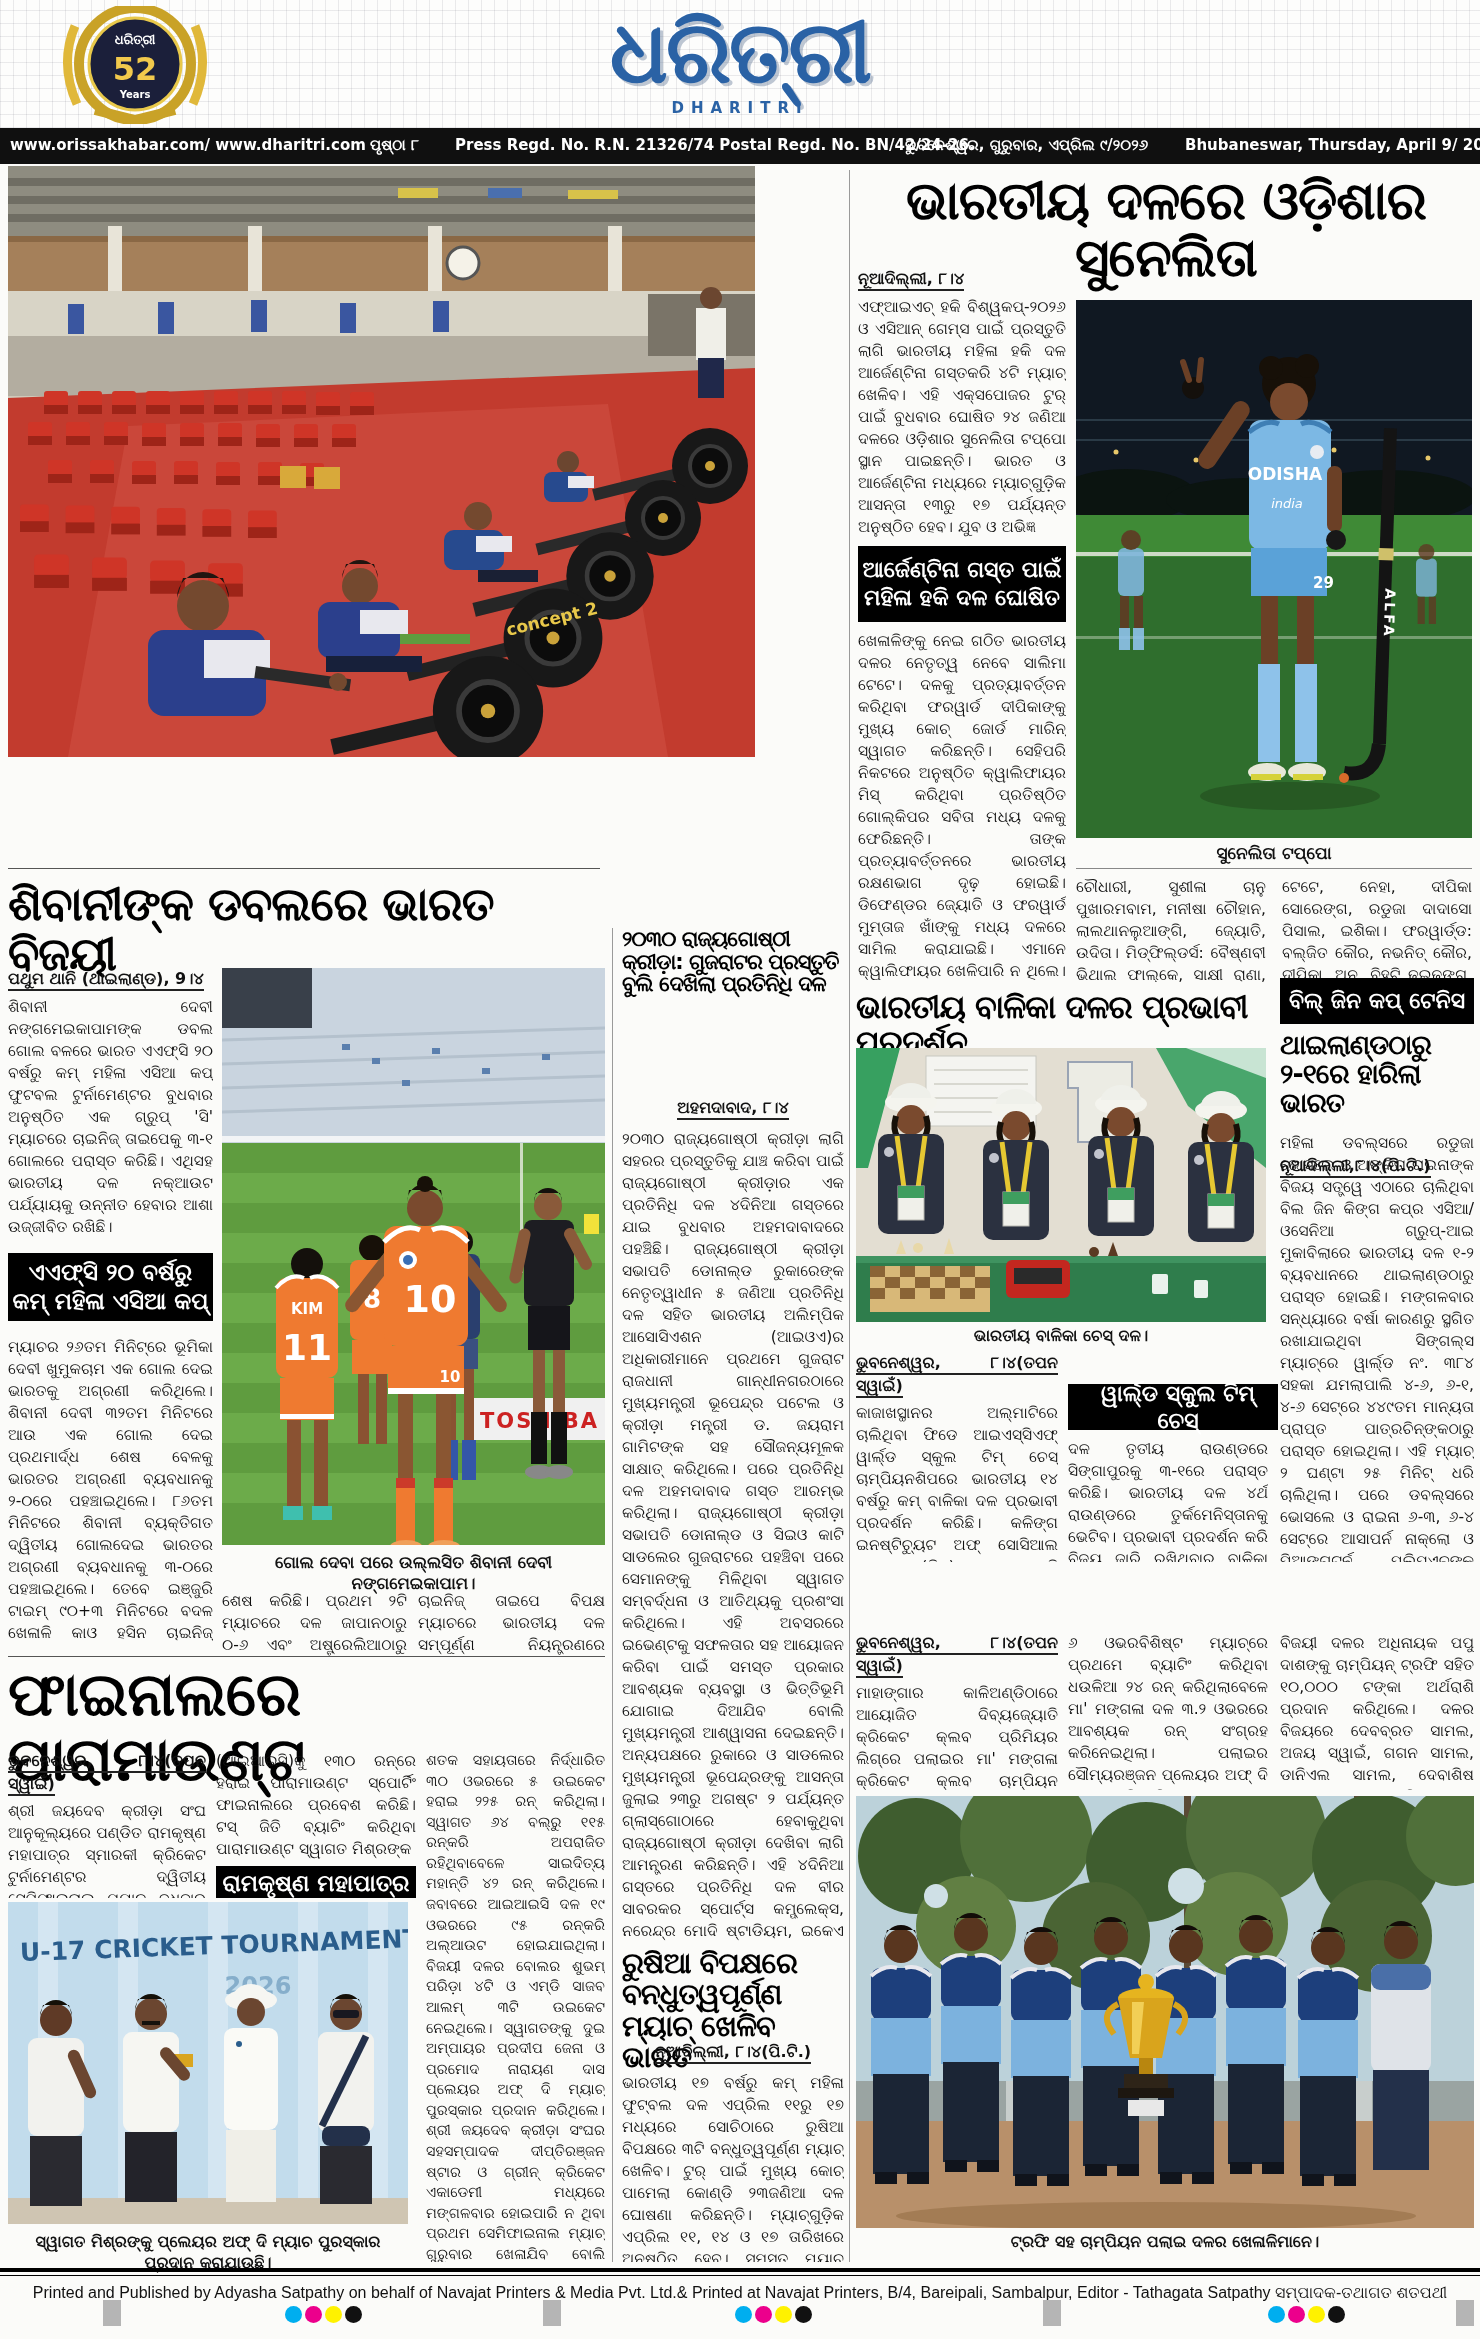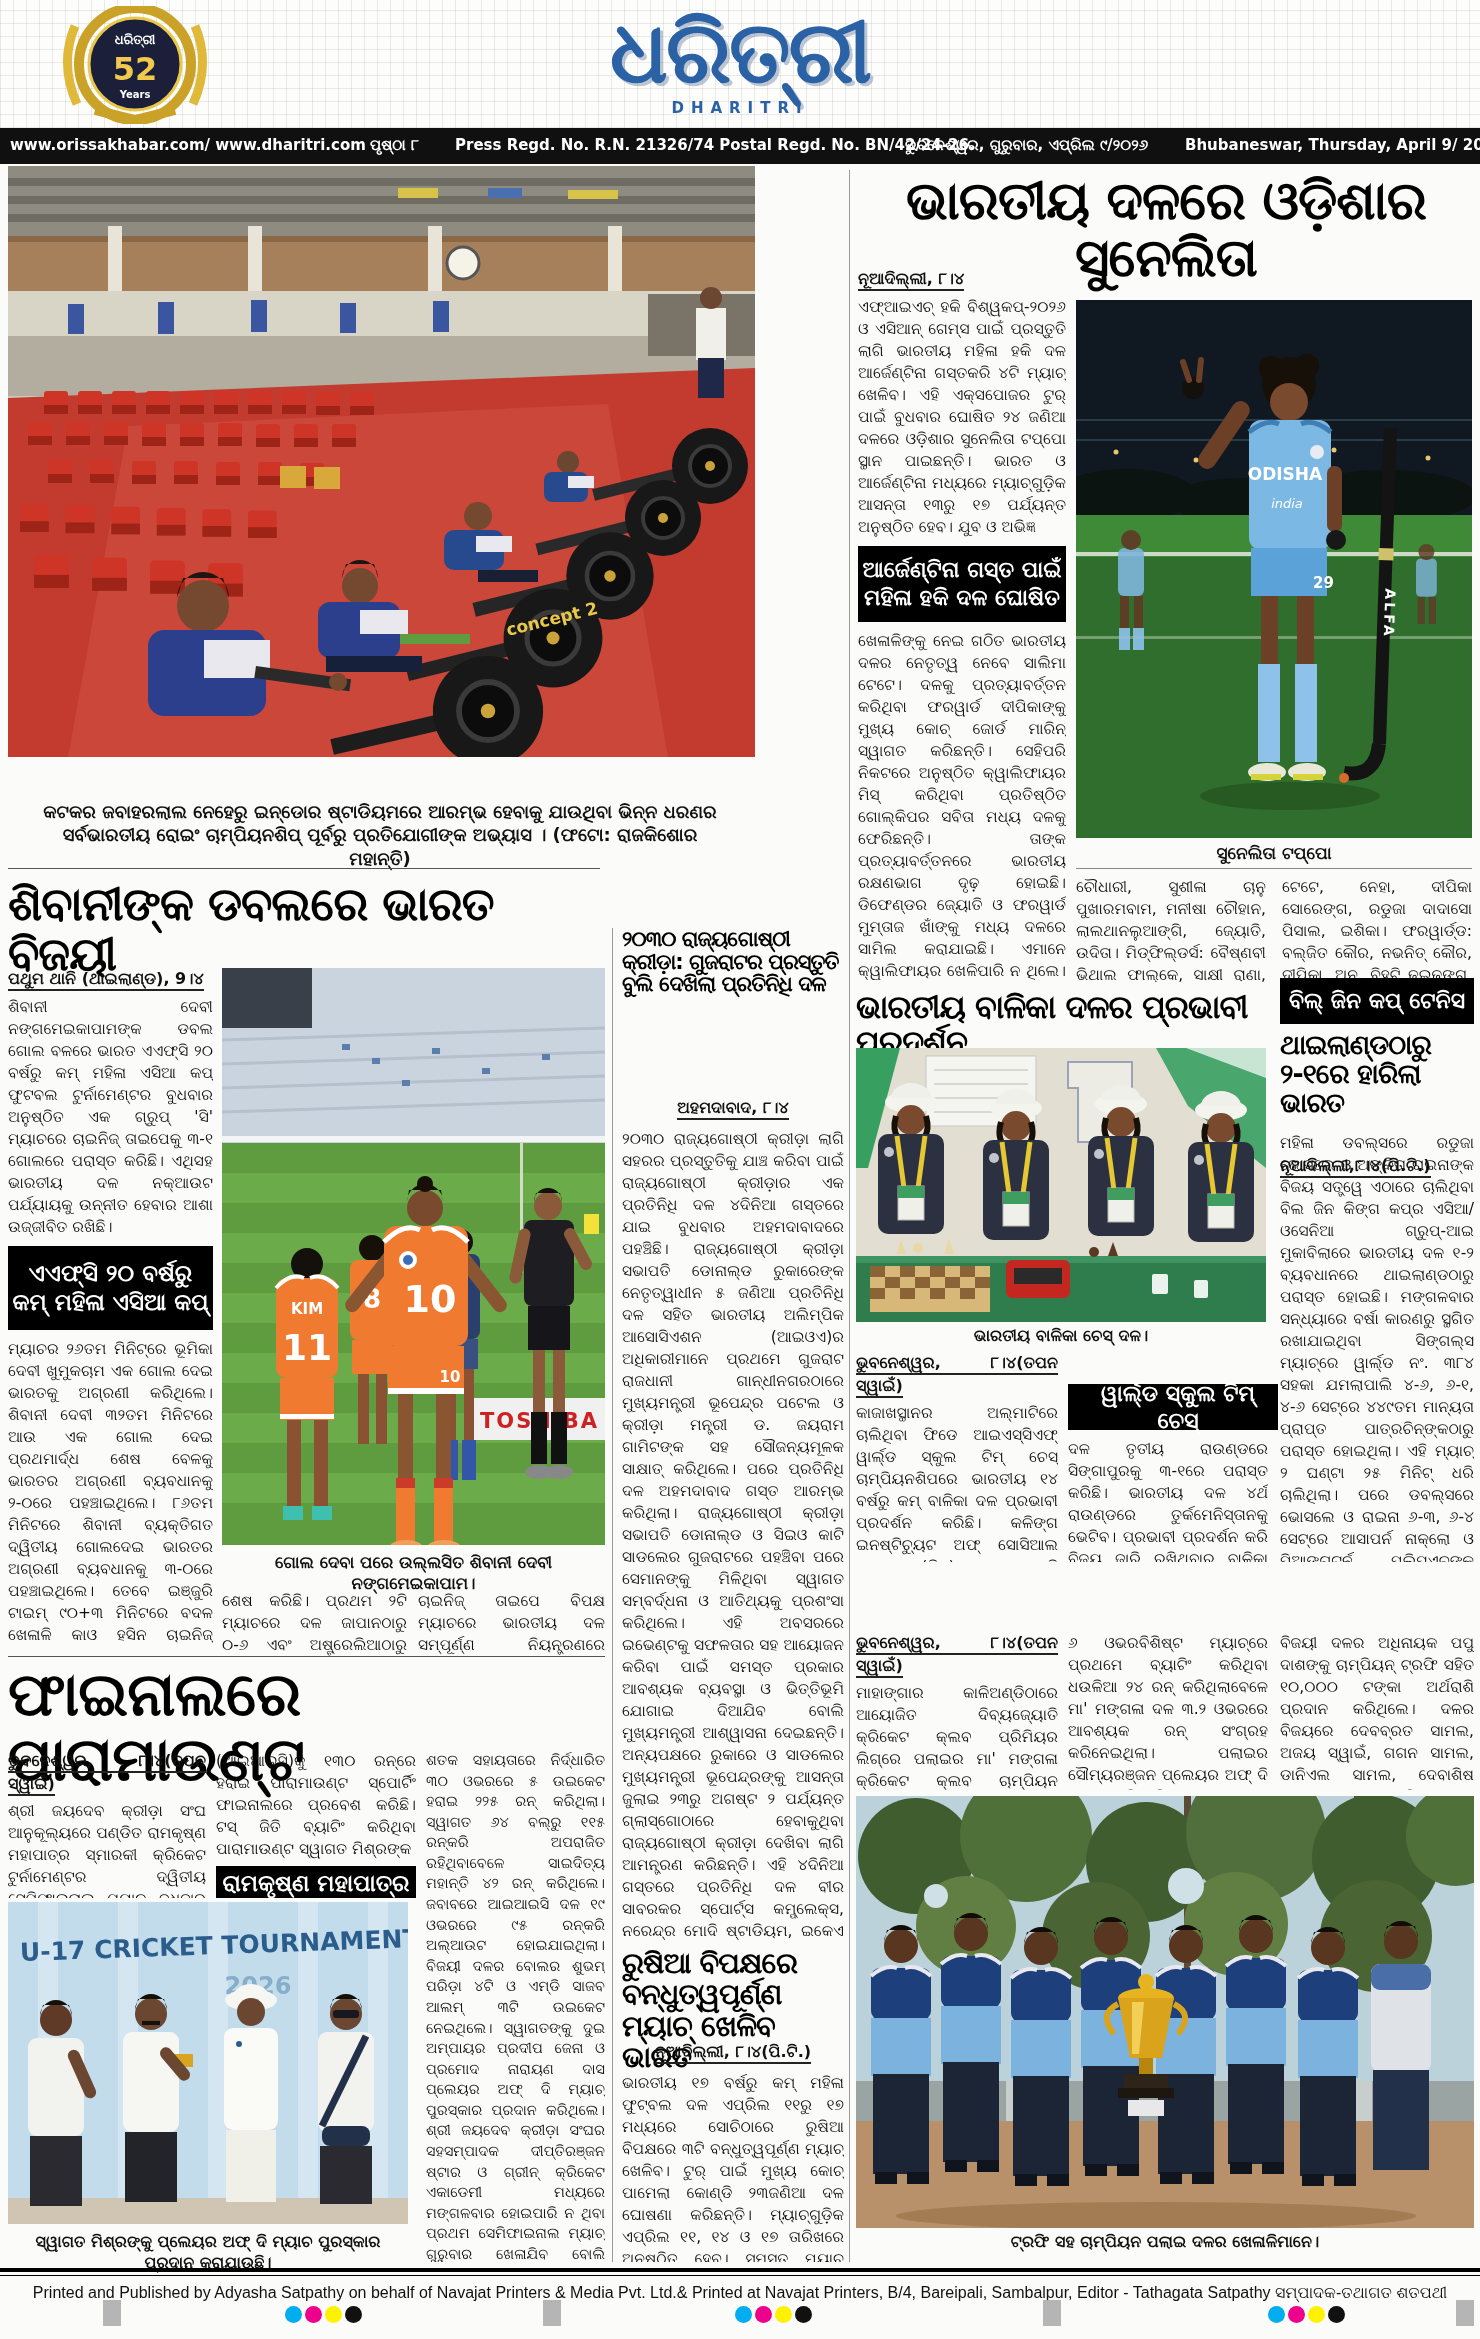--- a/index.html
+++ b/index.html
@@ -195,31 +195,27 @@
       <g>
           <circle cx="195" cy="440" r="26" fill="#74492f"></circle>
           <path d="M169 432 a26 26 0 0 1 52 0 l-6 -20 h-40 z" fill="#201510"></path>
           <rect x="140" y="464" width="118" height="86" rx="16" fill="#2b3f8c"></rect>
           <rect x="196" y="474" width="66" height="38" fill="#e8e8ee"></rect>
           <rect x="248" y="500" width="96" height="12" fill="#2a2a2a" transform="rotate(8 248 500)"></rect>
           <circle cx="330" cy="516" r="9" fill="#74492f"></circle>
         </g>
     </svg>
   </div>
-  <div class="abs caption" style="left:30px;top:800px;width:700px;font-size:18px;">
-    <div>କଟକର ଜବାହରଲାଲ ନେହେରୁ ଇନ୍‌ଡୋର ଷ୍ଟାଡିୟମରେ ଆରମ୍ଭ ହେବାକୁ ଯାଉଥିବା ଭିନ୍ନ ଧରଣର</div>
-    <div>ସର୍ବଭାରତୀୟ ରୋଇଂ ଚାମ୍ପିୟନଶିପ୍ ପୂର୍ବରୁ ପ୍ରତିଯୋଗୀଙ୍କ ଅଭ୍ୟାସ । (ଫଟୋ: ରାଜକିଶୋର ମହାନ୍ତି)</div>
-  </div>
 
   <div class="abs hline" style="left:8px;top:868px;width:592px;"></div>
   <div class="abs hl" style="left:8px;top:880px;width:596px;font-size:46px;">ଶିବାନୀଙ୍କ ଡବଲରେ ଭାରତ ବିଜୟୀ</div>
   <div class="abs body-col" style="left:8px;top:968px;width:205px;height:676px;">
     <div class="dateline"><span>ପଥୁମ ଥାନି (ଥାଇଲାଣ୍ଡ), 9।୪</span></div>
     <span>ଶିବାନୀ ଦେବୀ ନଙ୍ଗମେଇକାପାମଙ୍କ ଡବଲ ଗୋଲ ବଳରେ ଭାରତ ଏଏଫ୍‌ସି ୨୦ ବର୍ଷରୁ କମ୍ ମହିଳା ଏସିଆ କପ୍ ଫୁଟବଲ ଟୁର୍ନାମେଣ୍ଟର ବୁଧବାର ଅନୁଷ୍ଠିତ ଏକ ଗ୍ରୁପ୍ 'ସି' ମ୍ୟାଚରେ ଚାଇନିଜ୍ ତାଇପେକୁ ୩-୧ ଗୋଲରେ ପରାସ୍ତ କରିଛି। ଏଥିସହ ଭାରତୀୟ ଦଳ ନକ୍‌ଆଉଟ ପର୍ଯ୍ୟାୟକୁ ଉନ୍ନୀତ ହେବାର ଆଶା ଉଜ୍ଜୀବିତ ରଖିଛି।</span>
-    <div class="bbox" style="height:84px;font-size:23px;margin:8px 0;text-align:center;">ଏଏଫ୍‌ସି ୨୦ ବର୍ଷରୁ କମ୍ ମହିଳା ଏସିଆ କପ୍</div>
+    <div class="bbox" style="height:68px;font-size:23px;margin:15px 0;text-align:center;">ଏଏଫ୍‌ସି ୨୦ ବର୍ଷରୁ କମ୍ ମହିଳା ଏସିଆ କପ୍</div>
     <span>ମ୍ୟାଚର ୨୬ତମ ମିନିଟ୍‌ରେ ଭୂମିକା ଦେବୀ ଖୁମୁକଚାମ ଏକ ଗୋଲ ଦେଇ ଭାରତକୁ ଅଗ୍ରଣୀ କରିଥିଲେ। ଶିବାନୀ ଦେବୀ ୩୨ତମ ମିନିଟରେ ଆଉ ଏକ ଗୋଲ ଦେଇ ପ୍ରଥମାର୍ଦ୍ଧ ଶେଷ ବେଳକୁ ଭାରତର ଅଗ୍ରଣୀ ବ୍ୟବଧାନକୁ ୨-୦ରେ ପହଞ୍ଚାଇଥିଲେ। ୮୬ତମ ମିନିଟରେ ଶିବାନୀ ବ୍ୟକ୍ତିଗତ ଦ୍ୱିତୀୟ ଗୋଲଦେଇ ଭାରତର ଅଗ୍ରଣୀ ବ୍ୟବଧାନକୁ ୩-୦ରେ ପହଞ୍ଚାଇଥିଲେ। ତେବେ ଇଞ୍ଜୁରି ଟାଇମ୍ ୯୦+୩ ମିନିଟରେ ବଦଳ ଖେଳାଳି କାଓ ହସିନ ଚାଇନିଜ୍ ତାଇପେ ପକ୍ଷରୁ ଗୋଟିଏ ଗୋଲ ପରିଶୋଧ କରିବାରେ ସକ୍ଷମ ହୋଇଥିଲେ। ୨୦୦୪ ପରେ ୨୦ ବର୍ଷରୁ କମ୍ ଏଏଫ୍‌ସି ଏସିଆନ କପ୍‌ରେ ଭାରତର ଏହା ହେଉଛି ପ୍ରଥମ ବିଜୟ। ଏହି ମ୍ୟାଚପରେ ଭାରତ ଗ୍ରୁପ୍ 'ସି'ରେ ୩ ମ୍ୟାଚରୁ ୩ ପଏଣ୍ଟ ପାଇଁ ଲିଗ୍ ପର୍ଯ୍ୟାୟ</span>
   </div>
   <div class="abs photo" style="left:222px;top:968px;width:383px;height:577px;">
     <svg viewBox="0 0 383 577">
       <rect width="383" height="577" fill="#5f9c3f"></rect>
       <rect width="383" height="175" fill="#c9d4df"></rect>
       <rect width="90" height="60" fill="#39404a"></rect>
       <g stroke="#b4c1cd" stroke-width="3">
           <line y1="72" x2="383" y2="60"></line>
           <line y1="96" x2="383" y2="84"></line>

